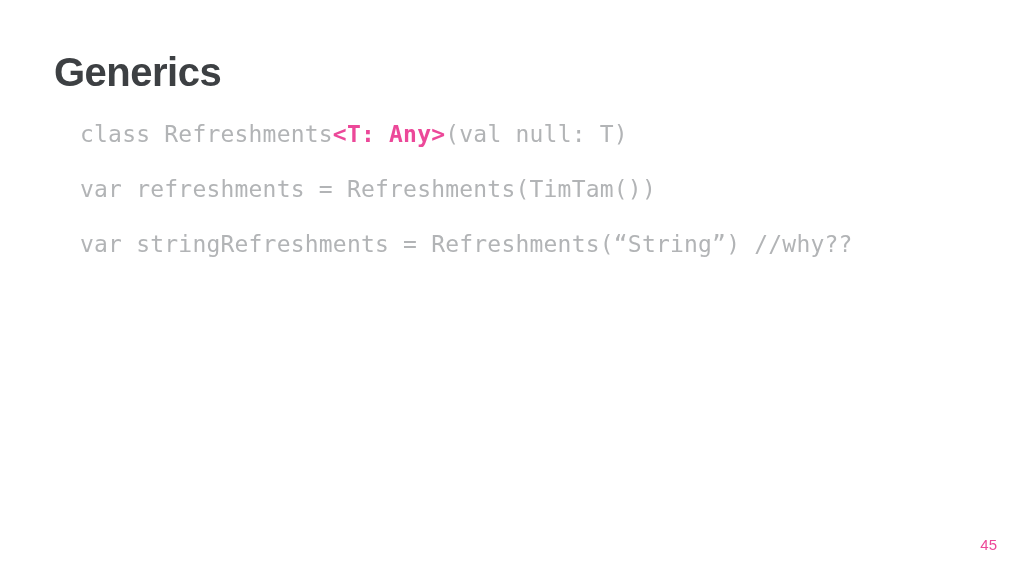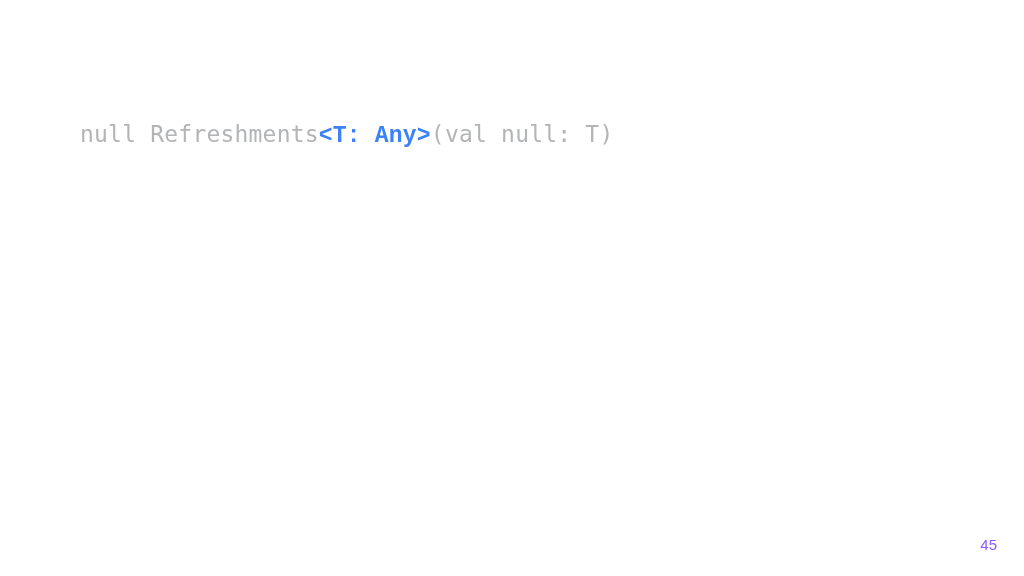--- a/index.html
+++ b/index.html
@@ -36,44 +36,46 @@
     letter-spacing: 0.2px;
     color: #b2b4b6;
   }
   .code-line {
     height: 55px;
     line-height: 55px;
     white-space: pre;
   }
   .code-line .seg-bold {
     font-weight: 700;
-    color: #3b82f6;
-    font-family: Liberation Mono, monospace;
+    color: #ec4899;
   }
   .page-number {
     position: absolute;
     right: 27px;
     bottom: 23px;
     font-family: "Liberation Sans", sans-serif;
     font-size: 15px;
-    color: #8b5cf6;
+    color: #ec4899;
   }
 </style>
 </head>
 <body>
 
 <div class="slide">
 
+  <h1 class="title">Generics</h1>
 
   <div class="code">
 
 
 
-    <div class="code-line"><span>null Refreshments</span><span class="seg-bold">&lt;T: Any&gt;</span><span>(val null: T)</span></div>
+    <div class="code-line"><span>class Refreshments</span><span class="seg-bold">&lt;T: Any&gt;</span><span>(val null: T)</span></div>
 
+    <div class="code-line"><span>var refreshments = Refreshments(TimTam())</span></div>
 
+    <div class="code-line"><span>var stringRefreshments = Refreshments(“String”) //why??</span></div>
 
 
   </div>
 
   <div class="page-number">45</div>
 
 </div>
 
 </body></html>

